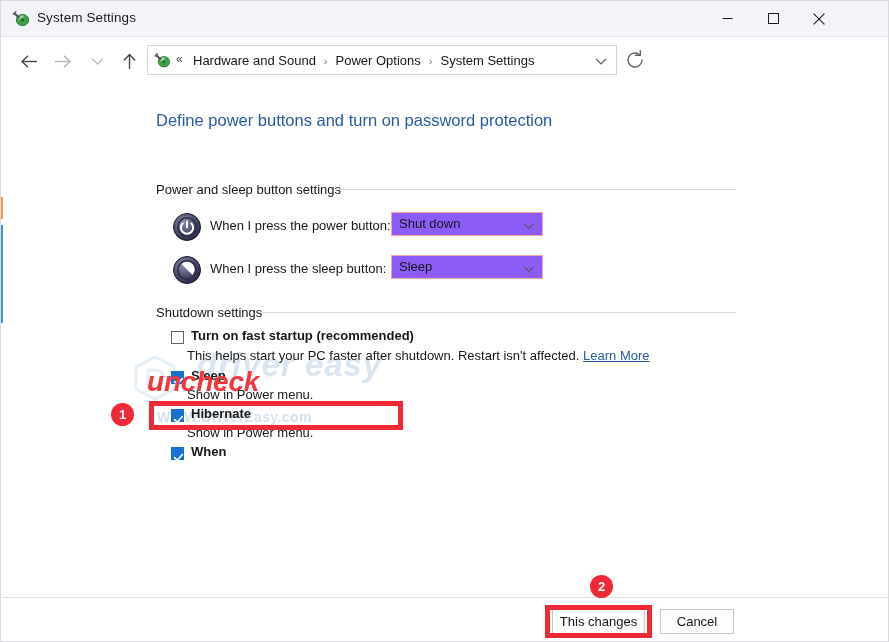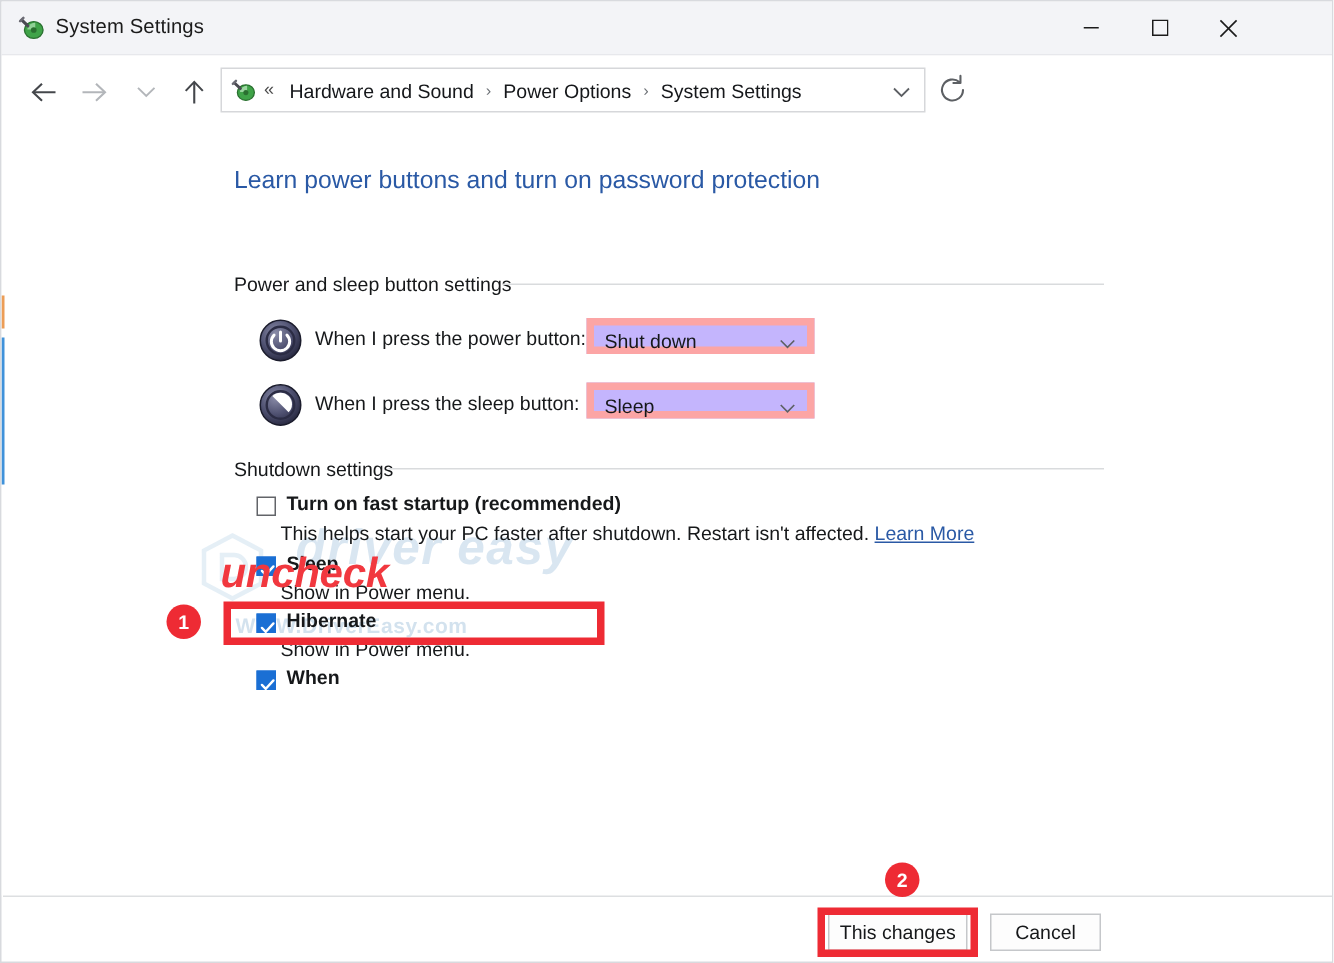--- a/index.html
+++ b/index.html
@@ -209,22 +209,22 @@
     position: absolute;
     left: 38px; top: 6px;
     font-size: 13px;
     color: #16181a;
     white-space: nowrap;
   }
   .combo {
     position: absolute;
     left: 219px; top: 0px;
     width: 152px; height: 24px;
-    border: 5px solid #fca5a5;
-    background: #c4b5fd;
+    border: 1px solid #fca5a5;
+    background: #8b5cf6;
     box-sizing: border-box;
   }
   .combo-text {
     position: absolute;
     left: 7px; top: 3px;
     font-size: 13px;
     color: #16181a;
     white-space: nowrap;
   }
   .combo-arrow {
@@ -498,21 +498,21 @@
       <span id="wm-logo">
         <svg width="48" height="48" viewBox="0 0 48 48">
           <path d="M24 3 L43 13 L43 35 L24 45 L5 35 L5 13 Z" fill="none" stroke="rgba(150,190,220,0.45)" stroke-width="3"></path>
           <path d="M17 16 L17 32 L25 32 A8 8 0 0 0 25 16 Z" fill="none" stroke="rgba(150,190,220,0.45)" stroke-width="3"></path>
         </svg>
       </span>
       <span id="wm-main">driver easy</span>
       <span id="wm-sub">WWW.DriverEasy.com</span>
     </div>
 
-    <div id="page-title">Learn power buttons and turn on password protection</div>
+    <div id="page-title">Define power buttons and turn on password protection</div>
 
     <div class="section-head" id="sec1-head">Power and sleep button settings</div>
     <div class="section-rule" id="sec1-rule"></div>
 
     <div class="pwr-row" id="row-power">
       <span class="pwr-icon">
         <svg width="30" height="30" viewBox="0 0 30 30">
           <defs>
             <radialGradient id="pg1" cx="38%" cy="32%" r="75%">
               <stop offset="0%" stop-color="#8a8ca8"></stop>

